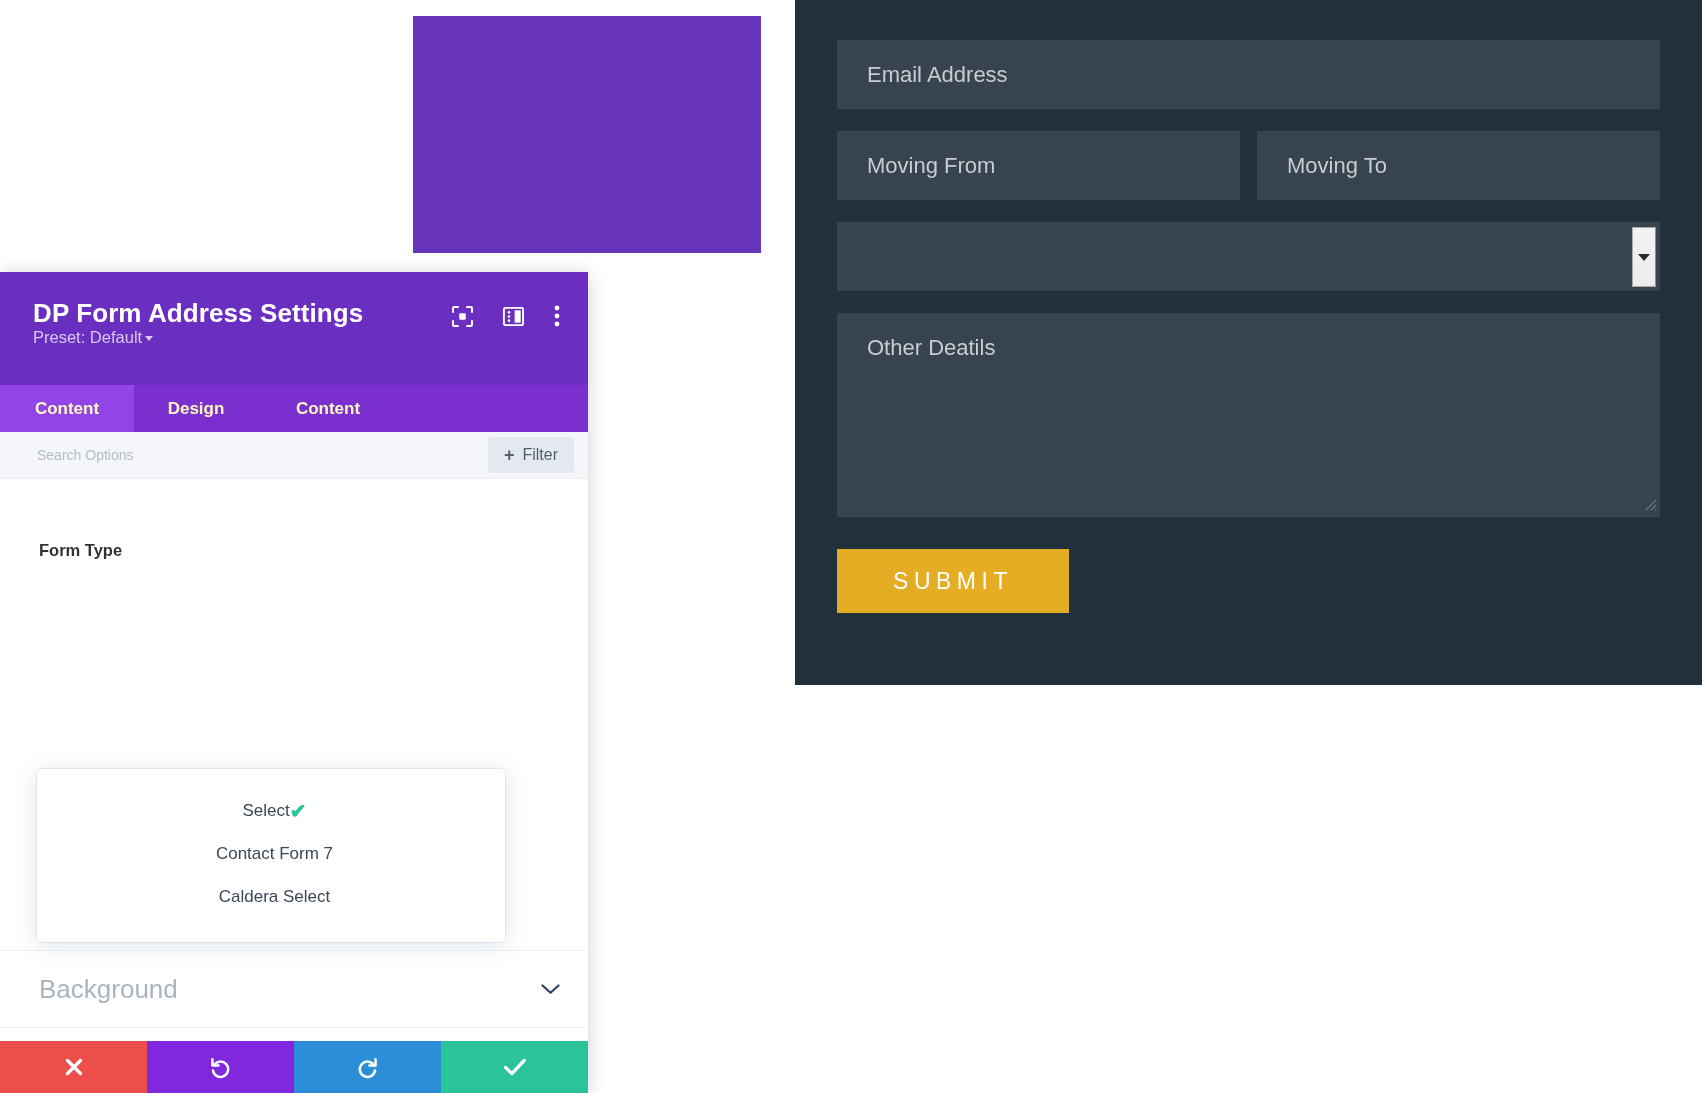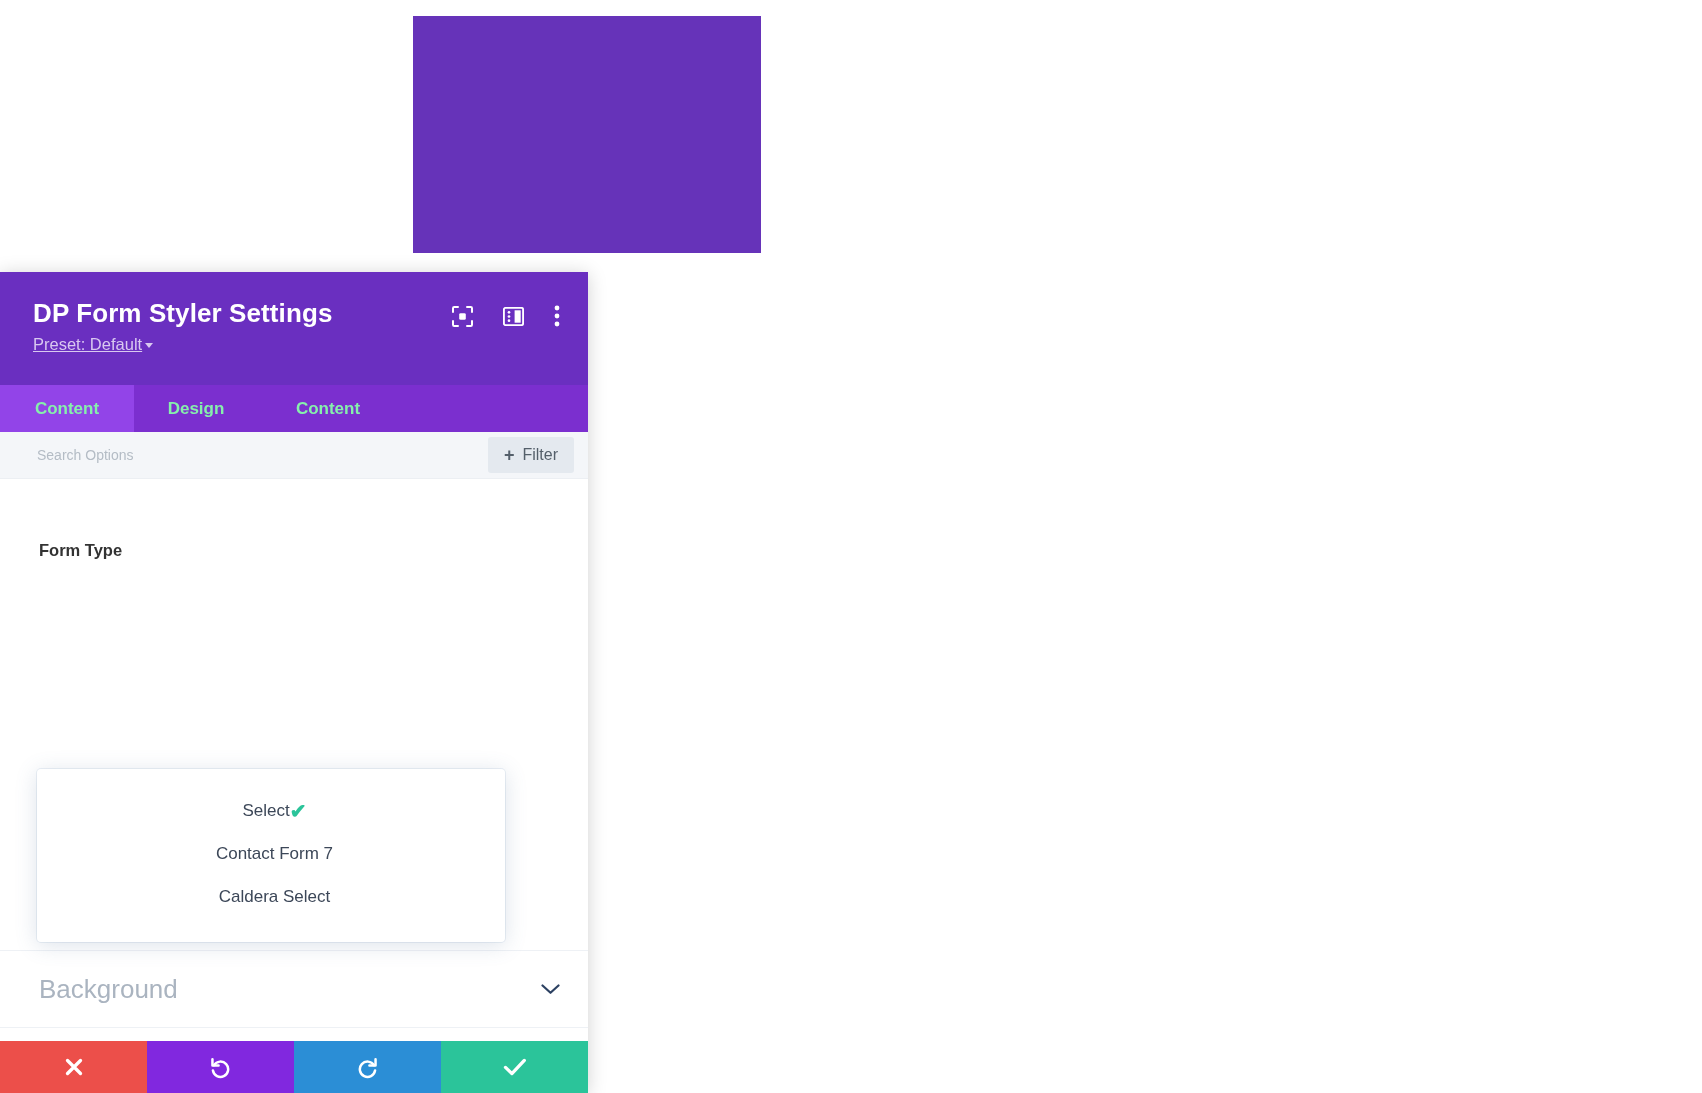--- a/index.html
+++ b/index.html
@@ -47,23 +47,21 @@
   .modal-title {
     color: #ffffff;
     font-size: 26px;
     font-weight: 700;
     letter-spacing: 0.1px;
     line-height: 30px;
   }
   .modal-preset {
     color: #d9c8f0;
     font-size: 16.5px;
-    margin-top: 7px;
     font-weight: 400;
-    text-decoration: underline;
   }
   .caret-dn {
     display: inline-block;
     width: 0; height: 0;
     border-left: 4.5px solid transparent;
     border-right: 4.5px solid transparent;
     border-top: 5.5px solid #d9c8f0;
     vertical-align: 2px;
     margin-left: 3px;
   }
@@ -77,21 +75,21 @@
   }
   .hicon { cursor: pointer; display:block; }
 
   
   .tabs {
     display: flex;
     background: #7b2fcf;
     height: 47px;
   }
   .tab {
-    color: #86efac;
+    color: #fef9c3;
     font-size: 17px;
     font-weight: 600;
     display: flex;
     align-items: center;
     justify-content: center;
     cursor: pointer;
     padding: 0 22px;
   }
   .tab.t-content { width: 134px; background: #9244e8; }
   .tab.t-design  { width: 124px; }
@@ -326,21 +324,21 @@
 <body>
 
 <div id="stage">
 
   <div id="deco-a" class="deco-block"></div>
   <div id="deco-b" class="deco-block"></div>
 
   <div id="modal">
 
     <div class="modal-header">
-      <div class="modal-title">DP Form Styler Settings</div>
+      <div class="modal-title">DP Form Address Settings</div>
       <div class="modal-preset"><span>Preset: Default</span><span class="caret-dn"></span></div>
 
       <div class="header-icons">
         <svg class="hicon" width="21" height="21" viewBox="0 0 21 21">
           <path d="M1 6V2.2C1 1.5 1.5 1 2.2 1H6" stroke="#fff" stroke-width="2" fill="none" stroke-linecap="round"></path>
           <path d="M15 1h3.8C19.5 1 20 1.5 20 2.2V6" stroke="#fff" stroke-width="2" fill="none" stroke-linecap="round"></path>
           <path d="M20 15v3.8c0 .7-.5 1.2-1.2 1.2H15" stroke="#fff" stroke-width="2" fill="none" stroke-linecap="round"></path>
           <path d="M6 20H2.2C1.5 20 1 19.5 1 18.8V15" stroke="#fff" stroke-width="2" fill="none" stroke-linecap="round"></path>
           <rect x="7.2" y="7.2" width="6.6" height="6.6" rx="1.4" fill="#fff"></rect>
         </svg>
@@ -430,14 +428,41 @@
       </div>
       <div class="act act-save">
         <svg width="24" height="20" viewBox="0 0 24 20">
           <path d="M2.5 10.4l6.4 6.2L21.3 3.4" stroke="#fff" stroke-width="3.3" fill="none" stroke-linecap="round" stroke-linejoin="round"></path>
         </svg>
       </div>
     </div>
 
   </div>
 
+  <div id="darkform">
+
+    <input class="df-field" type="text" placeholder="Email Address" style="">
+
+    <div class="df-row2">
+      <input class="df-field" type="text" placeholder="Moving From" style="">
+      <input class="df-field" type="text" placeholder="Moving To" style="">
+    </div>
+
+    <div class="df-select-wrap">
+      <select class="df-select">
+        <option></option>
+      </select>
+      <span class="native-arrow">
+          <i></i>
+        </span>
+    </div>
+
+    <div class="ta-wrap">
+      <textarea class="df-textarea" placeholder="Other Deatils" style=""></textarea>
+      <svg class="ta-grip" viewBox="0 0 14 14">
+        <path d="M13 3L3 13M13 8L8 13M13 12.2l-.8.8" stroke="#9aa4ad" stroke-width="1.1"></path>
+      </svg>
+    </div>
+
+    <button class="df-submit">SUBMIT</button>
+  </div>
 
 </div>
 
 </body></html>

